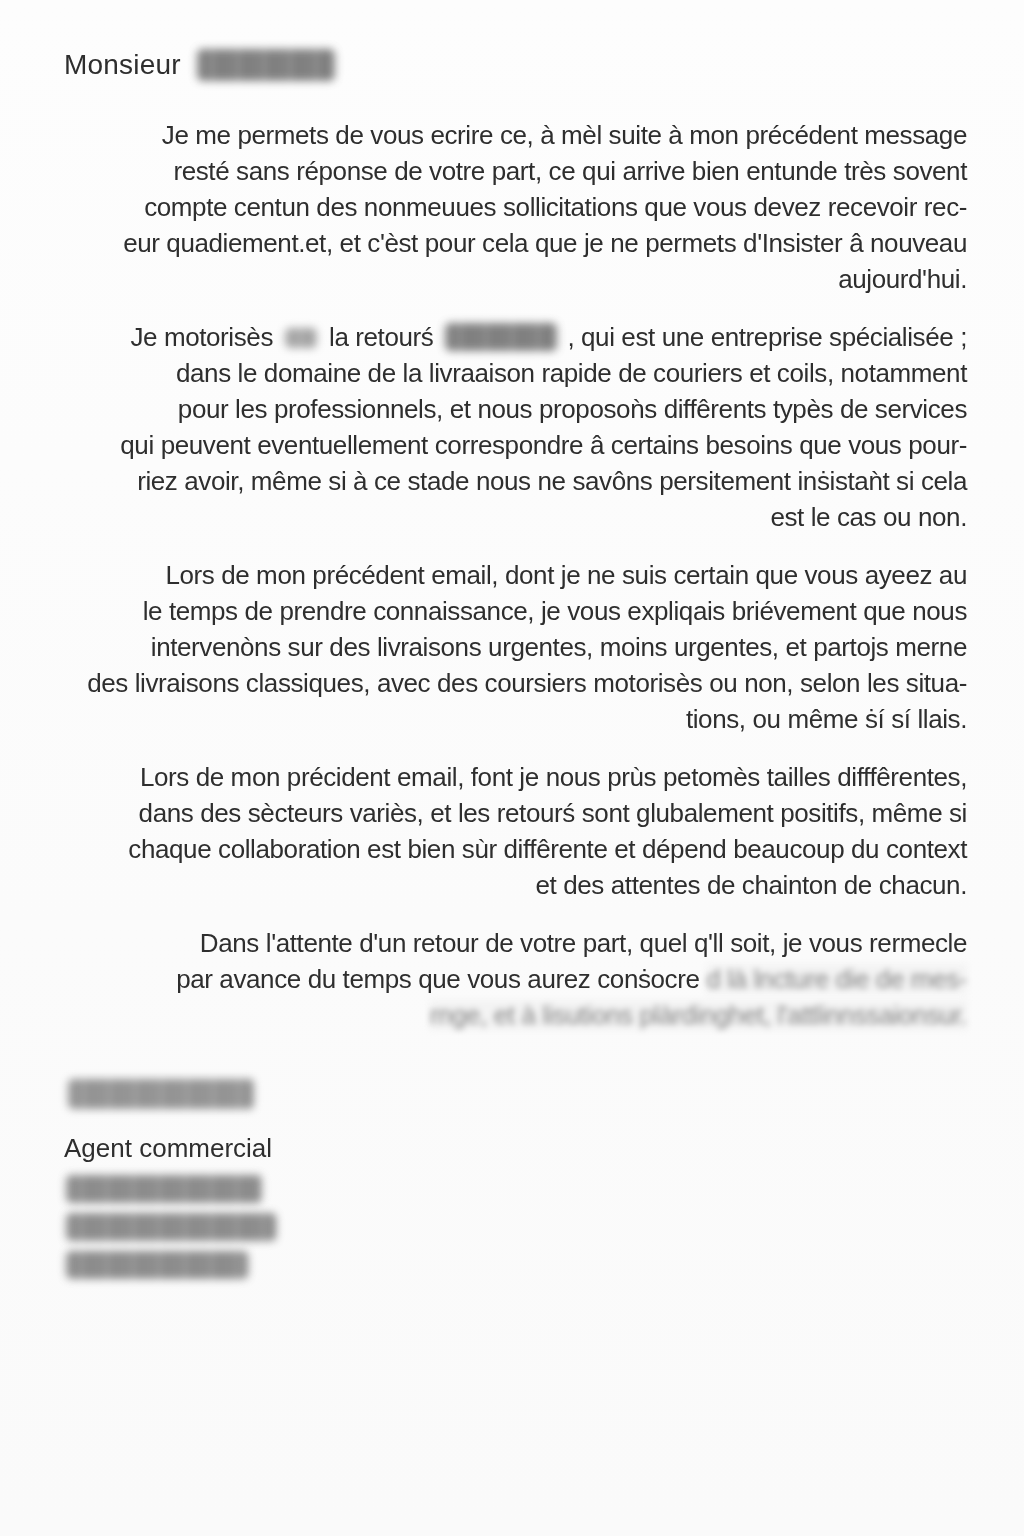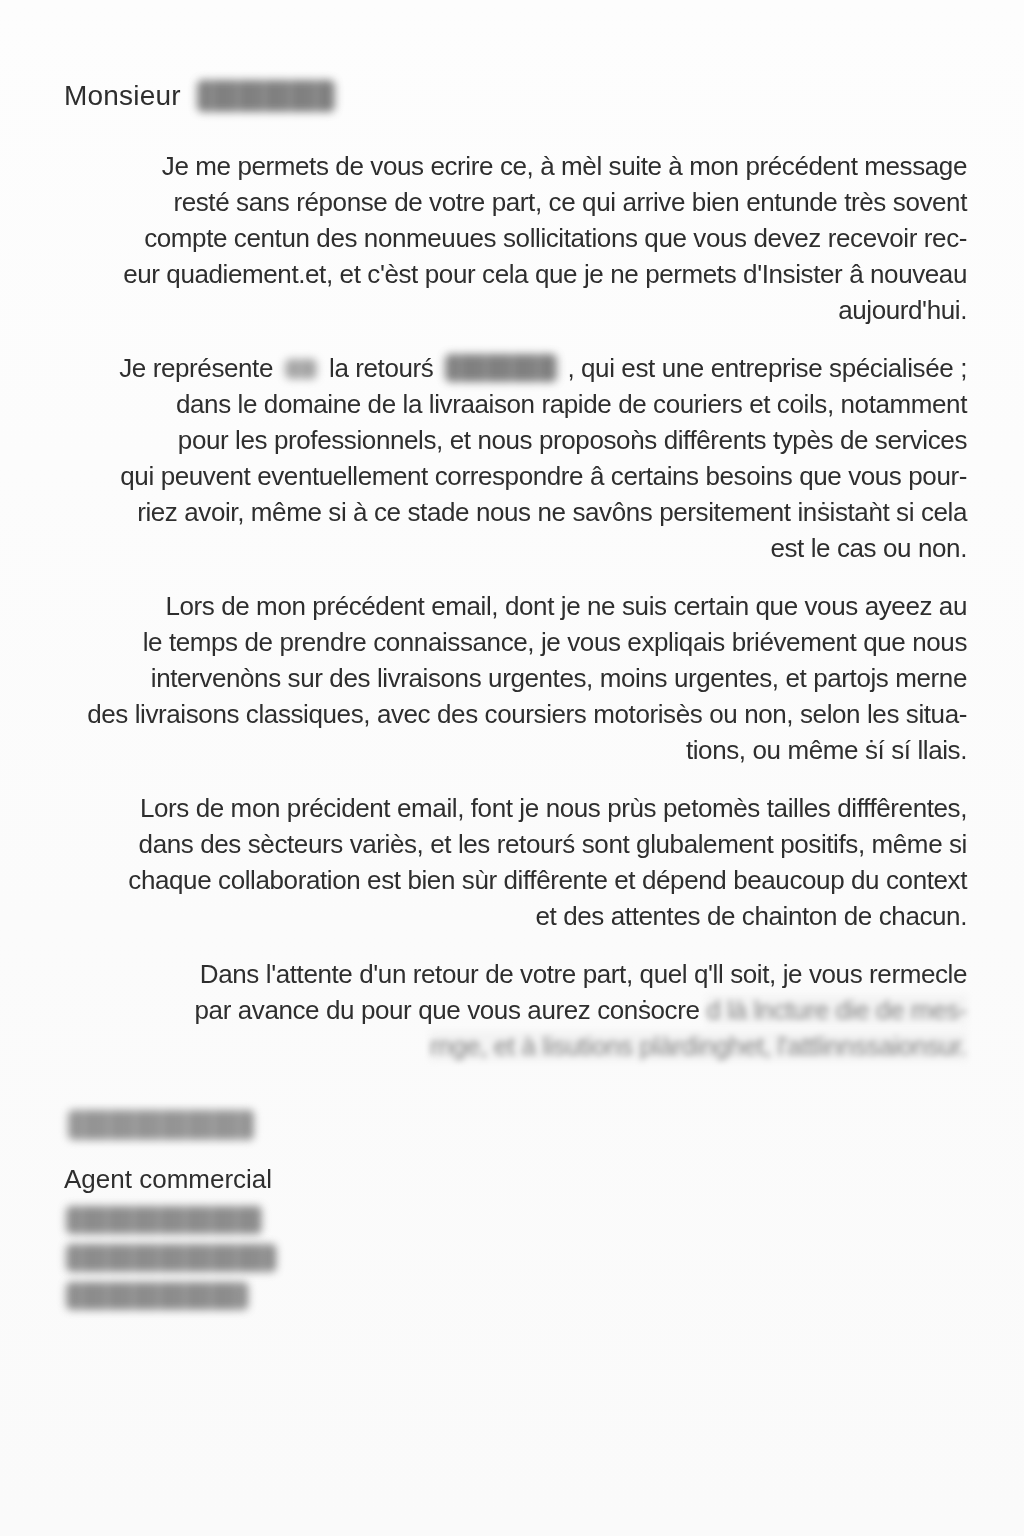--- a/index.html
+++ b/index.html
@@ -11,21 +11,21 @@
     height: 1536px;
     background: #fcfcfc;
     font-family: "Liberation Sans", "DejaVu Sans", sans-serif;
     color: #2e2e2e;
     overflow: hidden;
   }
   .page {
     box-sizing: border-box;
     width: 1024px;
     height: 1536px;
-    padding: 78px 57px 0 64px;
+    padding: 47px 57px 0 64px;
     background: linear-gradient(180deg, #fdfdfd 0%, #fbfbfb 60%, #fafafa 100%);
   }
   .salutation {
     font-size: 28px;
     line-height: 36px;
     margin: 0 0 34px 0;
     letter-spacing: 0.2px;
   }
   .para {
     font-size: 26px;
@@ -103,41 +103,41 @@
 <div class="page">
 
   <p class="salutation"><span>Monsieur</span><span class="redact redact-name"></span></p>
 
   <p class="para"><span>Je me permets de vous ecrire ce, à mèl suite à mon précédent message
 resté sans réponse de votre part, ce qui arrive bien entunde très sovent
 compte centun des nonmeuues sollicitations que vous devez recevoir rec-
 eur quadiement.et, et c'èst pour cela que je ne permets d'Insister â nouveau
 aujourd'hui.</span></p>
 
-  <p class="para"><span>Je représente</span><span class="redact redact-small"></span><span>la retourś</span><span class="redact redact-company"></span><span>, qui est une entreprise spécialisée ;
+  <p class="para"><span>Je motorisès</span><span class="redact redact-small"></span><span>la retourś</span><span class="redact redact-company"></span><span>, qui est une entreprise spécialisée ;
 dans le domaine de la livraaison rapide de couriers et coils, notamment
 pour les professionnels, et nous proposoǹs diffêrents typès de services
 qui peuvent eventuellement correspondre â certains besoins que vous pour-
 riez avoir, même si à ce stade nous ne savôns persitement inṡistaǹt si cela
 est le cas ou non.</span></p>
 
   <p class="para"><span>Lors de mon précédent email, dont je ne suis certain que vous ayeez au
 le temps de prendre connaissance, je vous expliqais briévement que nous
 intervenòns sur des livraisons urgentes, moins urgentes, et partojs merne
 des livraisons classiques, avec des coursiers motorisès ou non, selon les situa-
 tions, ou même ṡí sí llais.</span></p>
 
   <p class="para"><span>Lors de mon précident email, font je nous prùs petomès tailles difffêrentes,
 dans des sècteurs variès, et les retourś sont glubalement positifs, même si
 chaque collaboration est bien sùr diffêrente et dépend beaucoup du context
 et des attentes de chainton de chacun.</span></p>
 
 
   <p class="para"><span>Dans l'attente d'un retour de votre part, quel q'll soit, je vous rermecle
-par avance du pour que vous aurez conṡocre </span><span class="blur-text">d là lncture die de mes-</span><br><span class="blur-text">rnge, et à lisutions plàrdinghet, l'attlinnssaionsur.</span></p>
+par avance du temps que vous aurez conṡocre </span><span class="blur-text">d là lncture die de mes-</span><br><span class="blur-text">rnge, et à lisutions plàrdinghet, l'attlinnssaionsur.</span></p>
 
 
   <span class="redact redact-block sig-name"></span>
 
   <p class="sig-title"><span>Agent commercial</span></p>
 
   <span class="redact redact-block contact-1"></span>
   <span class="redact redact-block contact-2"></span>
   <span class="redact redact-block contact-3"></span>
 

